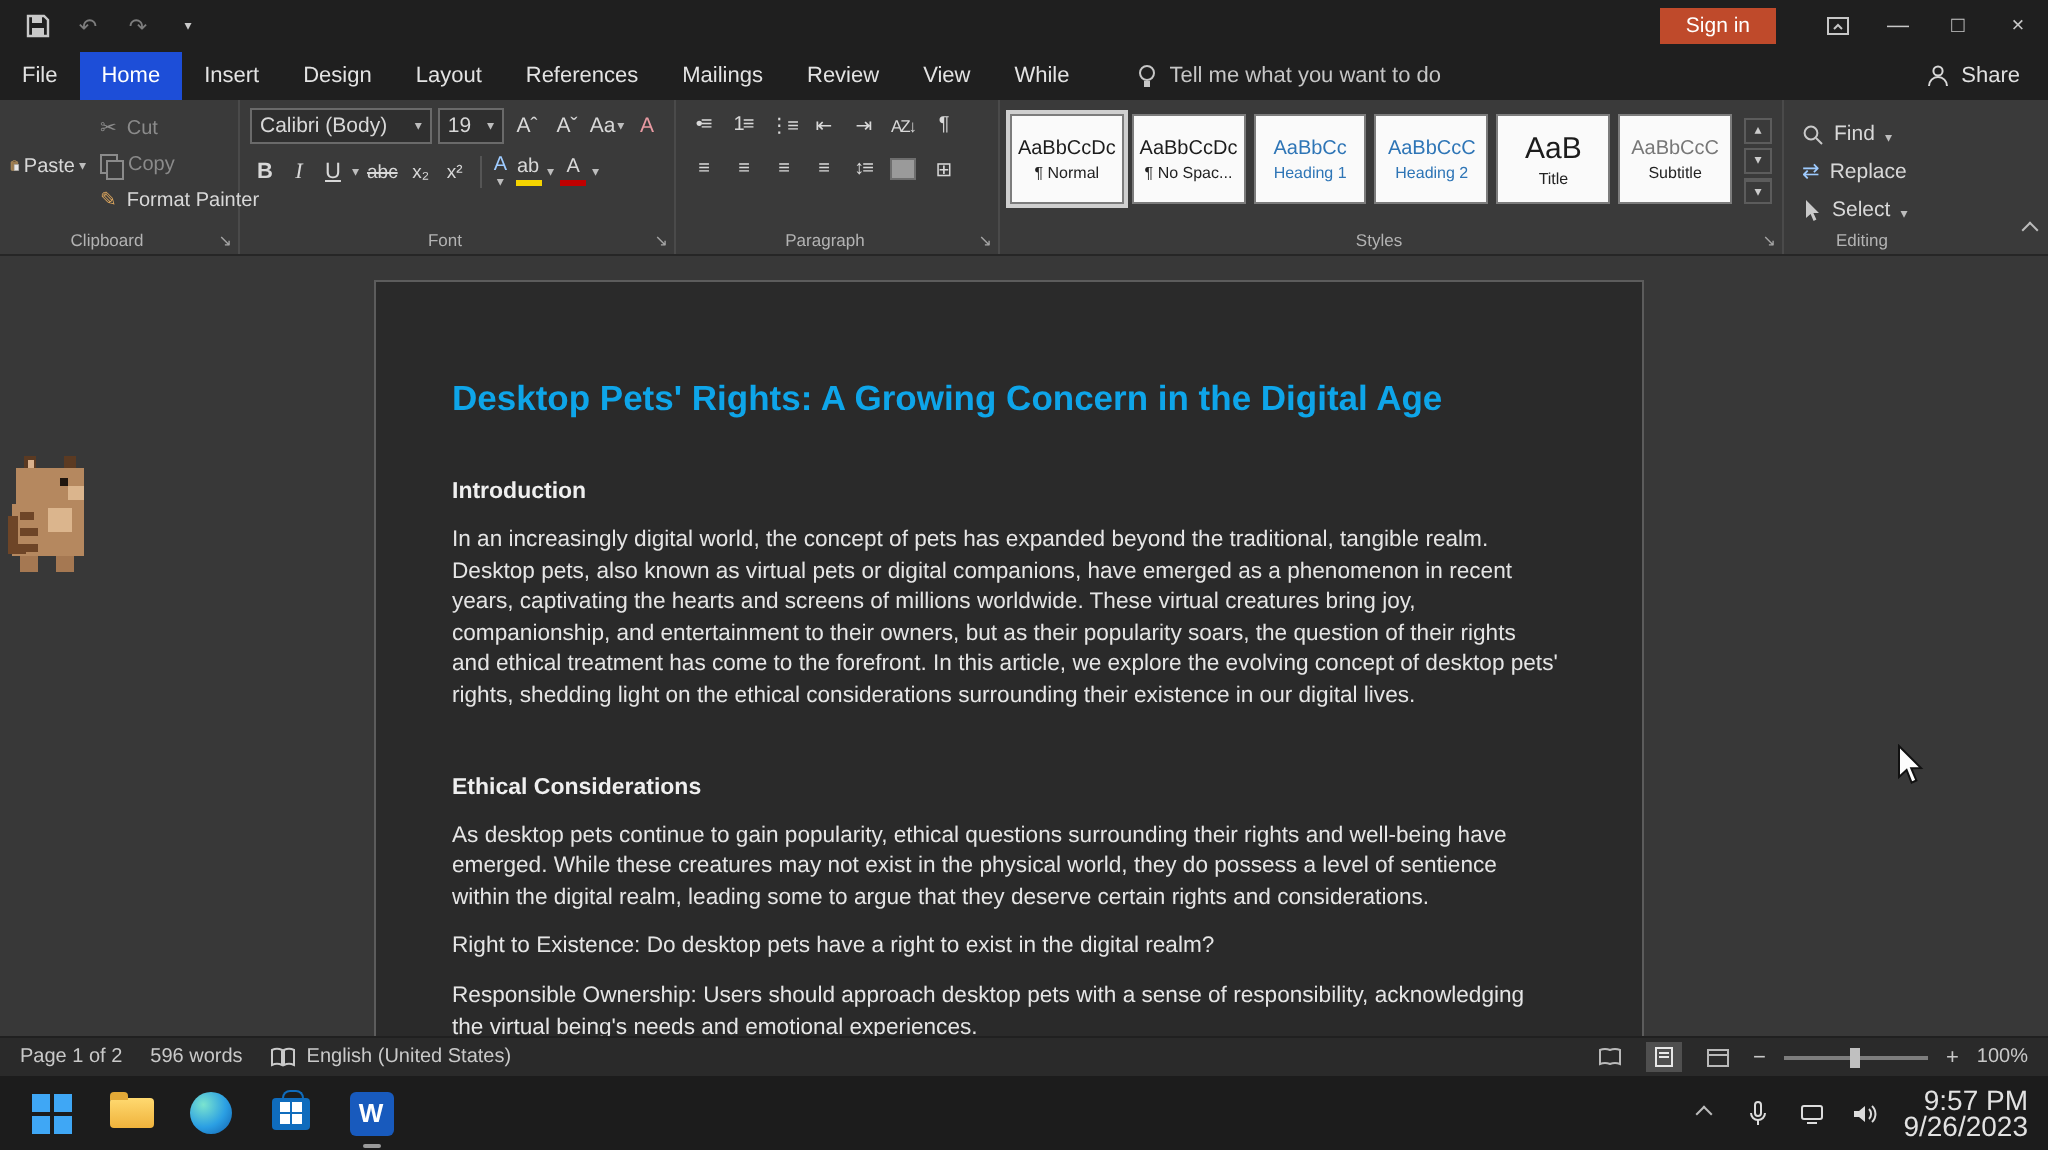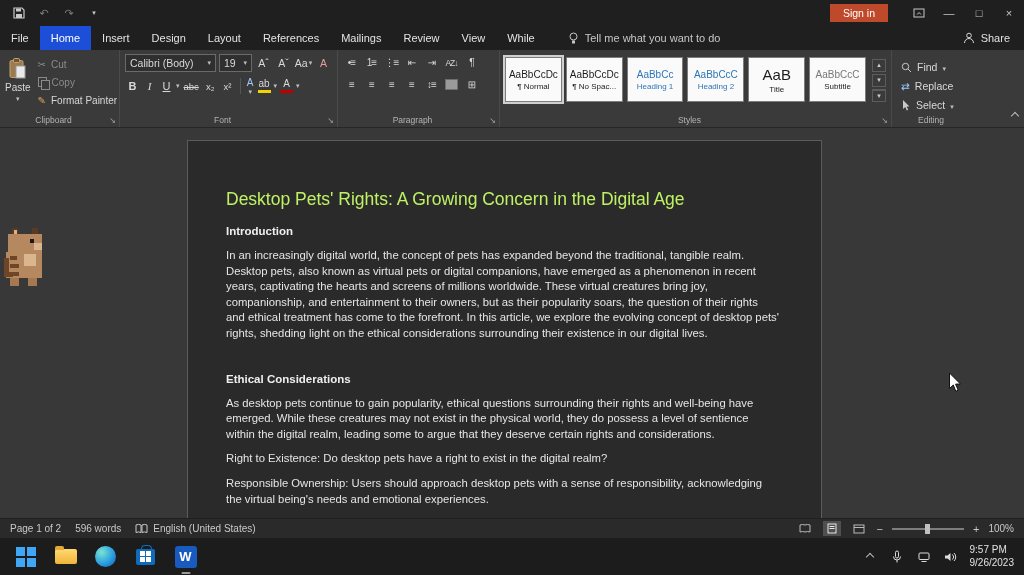--- a/index.html
+++ b/index.html
@@ -27,21 +27,21 @@
 
 .ribbon{position:absolute;top:50px;left:0;right:0;height:78px;background:#3a3a3a;display:flex;color:#d8d8d8;border-bottom:1px solid #262626;z-index:28}
 .rgroup{position:relative;border-right:1px solid #4a4a4a;padding:4px 5px 14px}
 .glabel{position:absolute;bottom:2px;left:0;right:12px;text-align:center;font-size:8.5px;color:#b3b3b3}
 .launcher{position:absolute;bottom:2px;right:3px;font-size:8px;color:#a5a5a5;cursor:pointer}
 .chev{display:inline-block;width:6px;height:6px;border-left:1.5px solid #bbb;border-top:1.5px solid #bbb;transform:rotate(45deg)}
 .drop{font-size:7px;color:#bdbdbd}
 
 
 .clip-inner{display:flex}
-.paste-btn{width:38px;display:flex;flex-direction:column;align-items:center;gap:2px;font-size:10px;padding-top:4px;cursor:pointer}
+.paste-btn{width:38px;display:flex;flex-direction:row;align-items:center;gap:2px;font-size:10px;padding-top:4px;cursor:pointer}
 .clip-col{display:flex;flex-direction:column;gap:2px;font-size:10px;padding:2px 2px 0 4px}
 .small-cmd{display:flex;align-items:center;gap:5px;height:16px;padding:0 3px;cursor:pointer;white-space:nowrap}
 .dim{color:#8b8b8b}
 
 
 .font-row1{display:flex;align-items:center;gap:3px;margin-bottom:5px}
 .combo{display:flex;align-items:center;justify-content:space-between;border:1px solid #6a6a6a;background:#2f2f2f;height:18px;font-size:10.5px;padding:0 4px;gap:3px;cursor:pointer}
 .combo.name{width:94px}
 .combo.size{width:34px}
 .mini{min-width:17px;height:17px;display:flex;align-items:center;justify-content:center;font-size:10.5px;cursor:pointer;gap:1px}
@@ -71,21 +71,21 @@
 .sarrow{width:14px;height:13px;border:1px solid #5c5c5c;font-size:7px;display:flex;align-items:center;justify-content:center;color:#ccc;cursor:pointer}
 
 
 .ed-col{display:flex;flex-direction:column;gap:3px;padding:3px 4px 0 4px}
 .ed-row{display:flex;align-items:flex-end;gap:5px;height:16px;font-size:10.5px;cursor:pointer;white-space:nowrap}
 .collapse{position:absolute;right:6px;bottom:4px;cursor:pointer}
 
 
 .docarea{position:absolute;top:128px;left:0;right:0;height:390px;background:#383838;overflow:hidden;z-index:1}
 .page{position:absolute;left:187px;top:12px;width:635px;height:430px;background:#2a2a2a;border:1px solid #5c5c5c;padding:48px 42px 0 38px;color:#e5e5e5}
-.doc-title{font-size:17.5px;font-weight:normal;color:#bef264;margin-bottom:15px}
+.doc-title{font-size:17.5px;font-weight:bold;color:#0ea5e9;margin-bottom:30px}
 .doc-h2{font-size:11.5px;font-weight:bold;margin-bottom:11px;color:#efefef}
 .doc-p{font-size:11.3px;line-height:15.6px;margin-bottom:9px}
 .sec2{margin-top:31px}
 
 
 .cat{position:absolute;left:4px;top:228px;z-index:5}
 
 
 .statusbar{position:absolute;top:518px;left:0;right:0;height:20px;background:#2a2a2a;border-top:1px solid #202020;display:flex;align-items:center;font-size:10px;color:#c9c9c9;padding:0 10px;gap:14px;z-index:30}
 .sb-item{white-space:nowrap;cursor:pointer;display:flex;align-items:center;gap:5px}
@@ -106,21 +106,21 @@
 .folder::before{content:"";position:absolute;top:-3px;left:0;width:9px;height:4px;background:#e3a937;border-radius:2px 2px 0 0}
 .edge{width:21px;height:21px;border-radius:50%;background:radial-gradient(circle at 32% 30%,#7ae4cf,#2b9fe3 55%,#0f5ead)}
 .store{width:19px;height:16px;background:#0f6cbd;border-radius:2px;position:relative;display:flex;align-items:center;justify-content:center}
 .store::before{content:"";position:absolute;top:-4px;left:5px;width:9px;height:5px;border:1.5px solid #0f6cbd;border-bottom:none;border-radius:4px 4px 0 0}
 .store .grid{display:grid;grid-template-columns:5px 5px;grid-template-rows:5px 5px;gap:1px}
 .store .grid i{background:#fff}
 .wordico{width:22px;height:22px;background:#185abd;border-radius:3px;color:#fff;font-weight:bold;font-size:13px;display:flex;align-items:center;justify-content:center}
 .run-ind{position:absolute;bottom:-4px;left:50%;transform:translateX(-50%);width:9px;height:2.5px;border-radius:2px;background:#9a9a9a}
 .tray{margin-left:auto;display:flex;align-items:center;gap:11px;padding-right:10px;color:#dcdcdc}
 .tray .tico{display:flex;align-items:center;justify-content:center;width:16px;height:16px;cursor:pointer}
-.clock{font-size:10px;line-height:12.5px;color:#e2e2e2;cursor:pointer}
+.clock{text-align:right;font-size:14px;line-height:12.5px;color:#e2e2e2;cursor:pointer}
 
 
 .cursor{position:absolute;left:948px;top:372px;z-index:99;pointer-events:none}
 svg{display:block}
 </style>
 </head>
 <body>
 
 <div class="screen">
 

